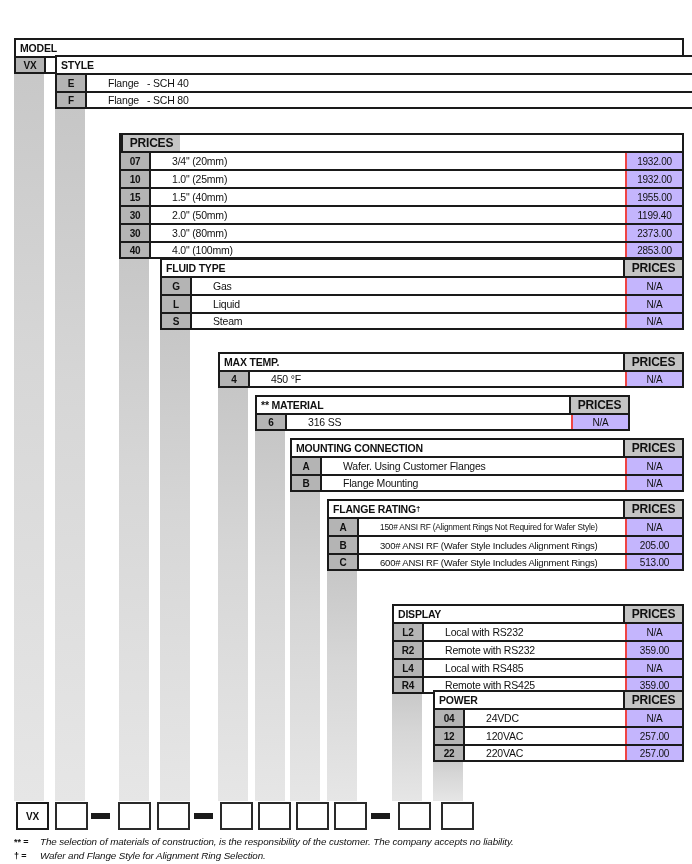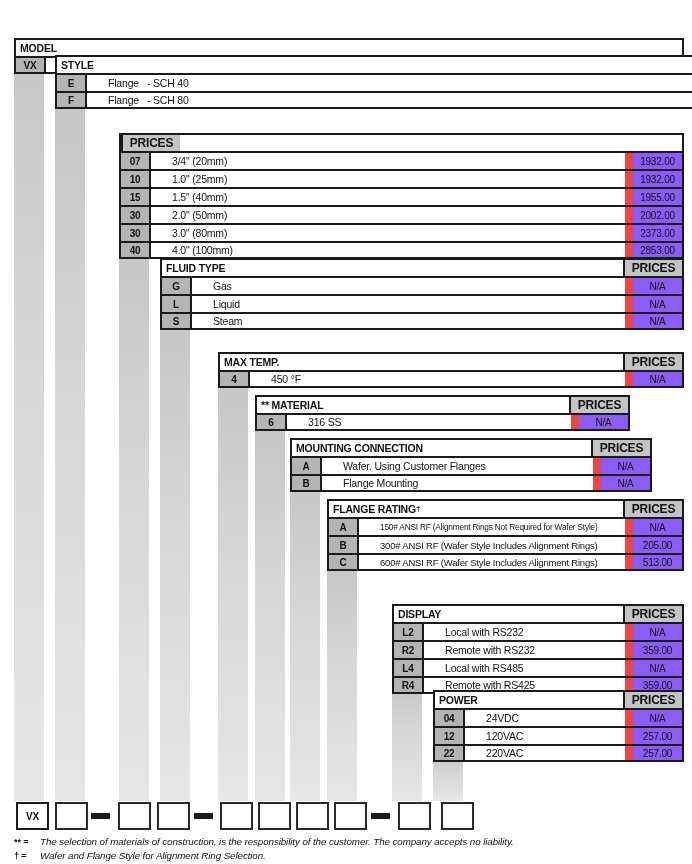--- a/index.html
+++ b/index.html
@@ -30,21 +30,21 @@
   .code {
     width:30px; border-right:2px solid #1a1a1a; background:#b4b4b4;
     font-weight:bold; font-size:10px; display:flex; align-items:center; justify-content:center;
     box-sizing:border-box; letter-spacing:-0.2px;
   }
   .label {
     flex:1; display:flex; align-items:center; padding-left:21px;
     font-size:10.5px; letter-spacing:-0.2px; white-space:pre; overflow:hidden;
   }
   .price {
-    width:57px; border-left:8px solid #ef4444; background:#8b5cf6;
+    width:57px; border-left:2px solid #ef4444; background:#c4b5fd;
     display:flex; align-items:center; justify-content:center; font-size:10px;
     box-sizing:border-box; letter-spacing:-0.2px;margin-left:24px;
   }
   .sec-flange .label { font-size:9.5px;border-radius:6px; }
   .sec-flange .row:nth-child(2) .label { font-size:8.3px; }
   
   .codebar { position:absolute; left:0; top:802px; width:692px; height:30px; }
   .obox {
     position:absolute; top:0; width:29px; height:24px;
     border:2px solid #2a2a2a; background:#fff; box-sizing:content-box;
@@ -116,21 +116,21 @@
       <span class="price">1932.00</span>
     </div>
     <div class="row">
       <span class="code">15</span>
       <span class="label">1.5" (40mm)</span>
       <span class="price">1955.00</span>
     </div>
     <div class="row">
       <span class="code">30</span>
       <span class="label">2.0" (50mm)</span>
-      <span class="price">2002.00</span>
+      <span class="price">1199.40</span>
     </div>
     <div class="row">
       <span class="code">30</span>
       <span class="label">3.0" (80mm)</span>
       <span class="price">2373.00</span>
     </div>
     <div class="row">
       <span class="code">40</span>
       <span class="label">4.0" (100mm)</span>
       <span class="price">2853.00</span>
@@ -176,21 +176,21 @@
       <span class="hdr-title">** MATERIAL</span>
       <span class="hdr-prices">PRICES</span>
     </div>
     <div class="row">
       <span class="code">6</span>
       <span class="label">316 SS</span>
       <span class="price">N/A</span>
     </div>
   </div>
 
-  <div class="sec" style="left:290px; top:438px; width:362px;">
+  <div class="sec" style="left:290px; top:438px; width:394px;">
     <div class="hdr">
       <span class="hdr-title">MOUNTING CONNECTION</span>
       <span class="hdr-prices">PRICES</span>
     </div>
     <div class="row">
       <span class="code">A</span>
       <span class="label">Wafer. Using Customer Flanges</span>
       <span class="price">N/A</span>
     </div>
     <div class="row">

